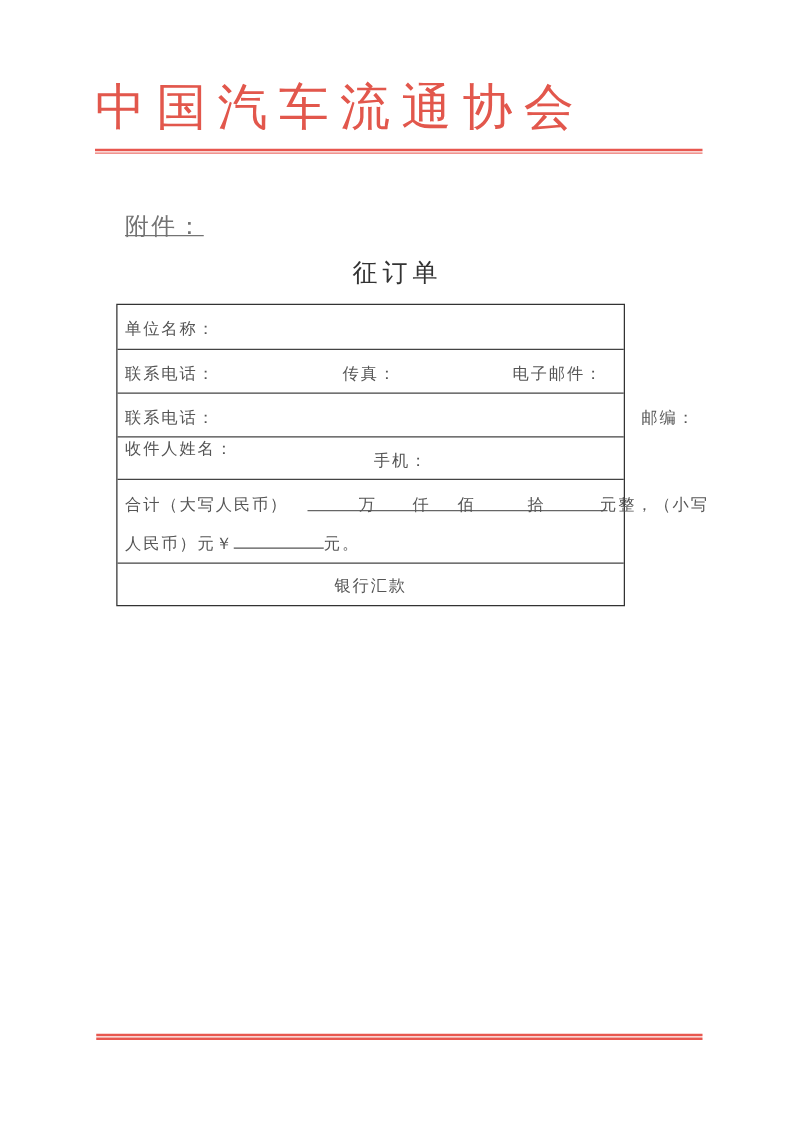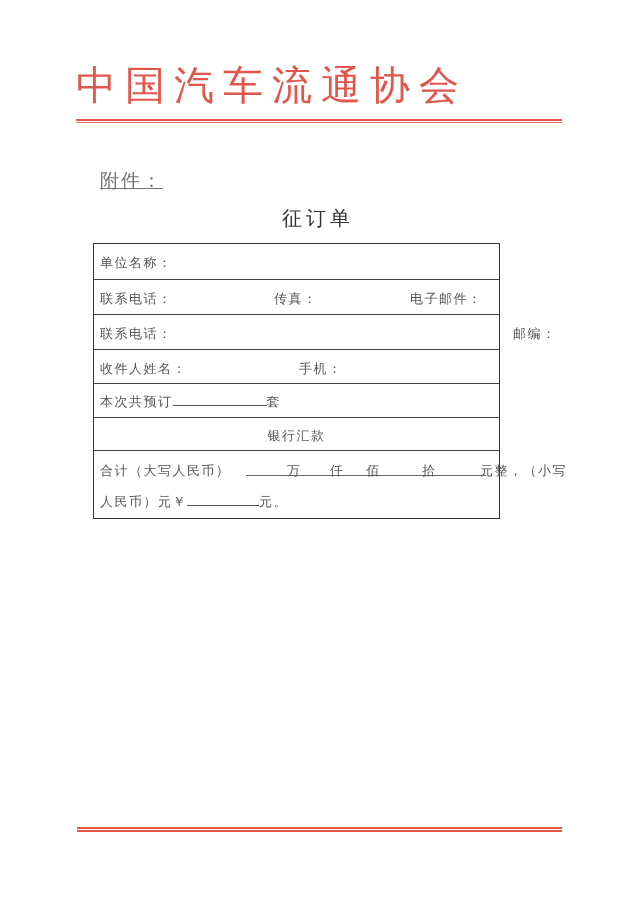--- a/index.html
+++ b/index.html
@@ -75,45 +75,40 @@
   </div>
 
   <div class="row" style="height:35px;">
     <span class="cell" style="left:6px; top:10px;">联系电话：</span>
     <span class="cell" style="left:80px; top:6px; width:300px; height:22px;"></span>
     <span class="cell" style="left:403px; top:10px;padding-left:16px;">邮编：</span>
     <span class="cell" style="left:445px; top:6px; width:28px; height:22px;"></span>
   </div>
 
   <div class="row" style="height:34px;">
-    <span class="cell" style="left:6px; top:10px;">收件人姓名：</span>
+    <span class="cell" style="left:6px; top:0;">收件人姓名：</span>
     <span class="cell" style="left:95px; top:6px; width:100px; height:22px;"></span>
     <span class="cell" style="left:205px; top:10px;">手机：</span>
     <span class="cell" style="left:250px; top:6px; width:200px; height:22px;"></span>
   </div>
 
-  <div class="row" style="height:34px;">
-    <span class="cell" style="left:6px; top:9px;">
-      <span>本次共预订</span><span class="blank" style="width:94px;"></span><span>套</span>
-    </span>
-  </div>
-
-  <div class="row" style="height:33px;">
-    <span class="cell center" style="top:9px;">银行汇款</span>
-  </div>
 
   <div class="row" style="height:67px;">
     <span class="cell" style="left:6px; top:11px;">合计（大写人民币）</span>
     <span class="cell" style="left:152px; top:24px; width:240px; height:1px; background:#666;"></span>
     <span class="cell" style="left:193px; top:11px;">万</span>
     <span class="cell" style="left:236px; top:11px;">仟</span>
     <span class="cell" style="left:272px; top:11px;">佰</span>
     <span class="cell" style="left:328px; top:11px;">拾</span>
     <span class="cell" style="left:386px; top:11px;">元整，（小写</span>
     <span class="cell" style="left:6px; top:42px;">
       <span>人民币）元￥</span><span class="blank" style="width:72px;"></span><span>元。</span>
     </span>
   </div>
 
+  <div class="row" style="height:33px;">
+    <span class="cell center" style="top:9px;">银行汇款</span>
+  </div>
+
 </div>
 
 <div class="red-rule bot1"></div>
 <div class="red-rule bot2"></div>
 
 </body></html>

